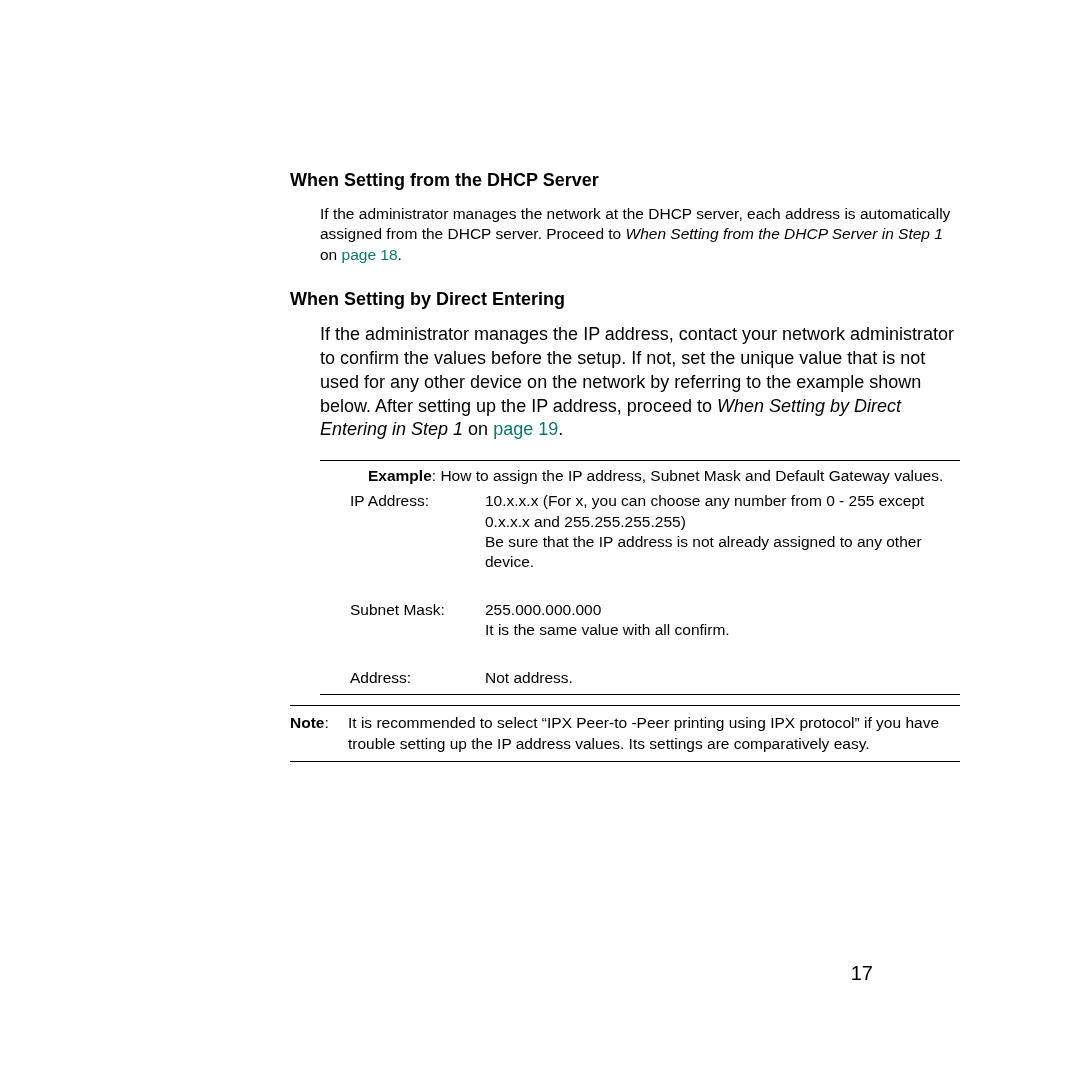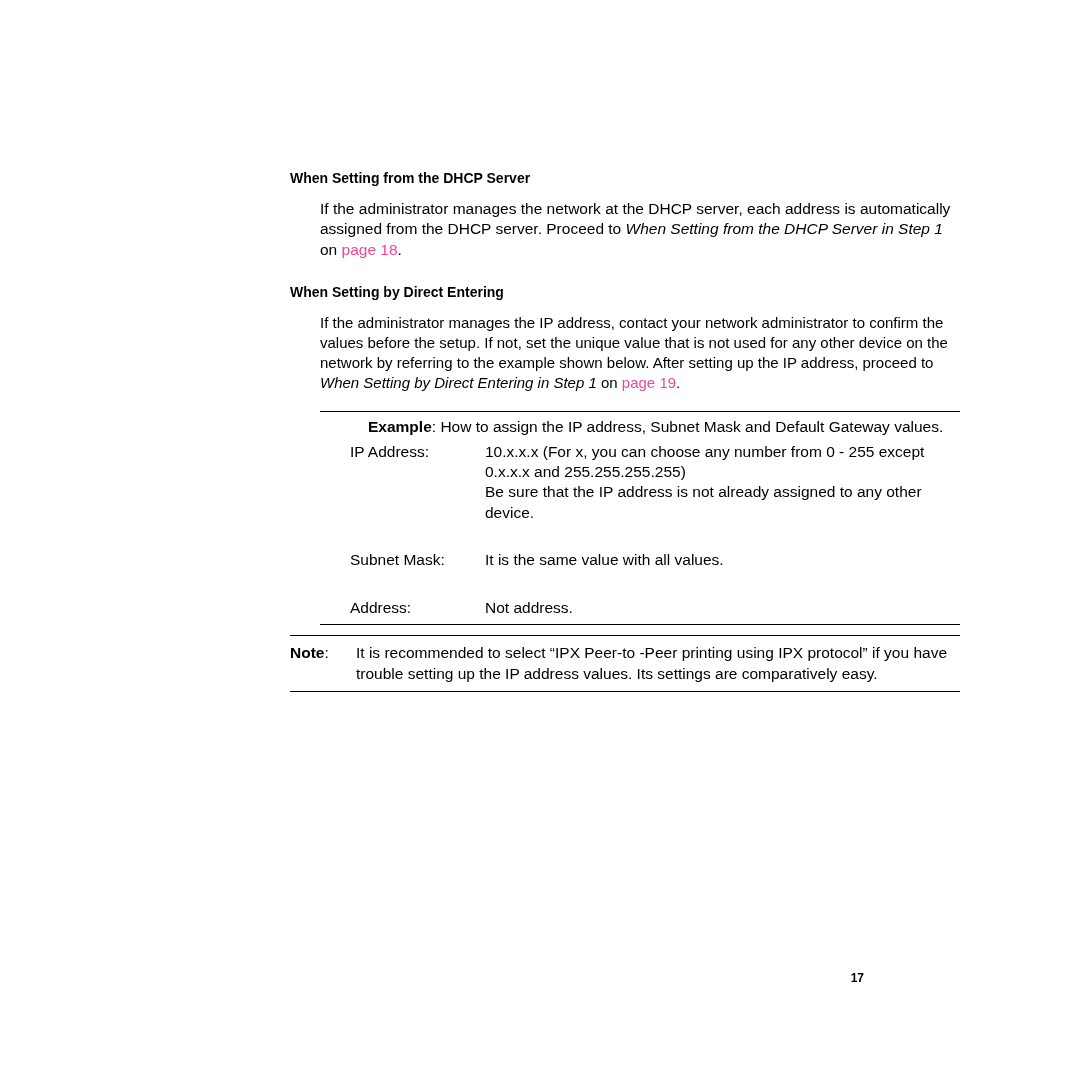--- a/index.html
+++ b/index.html
@@ -12,45 +12,45 @@
     color: #000000;
   }
   .page {
     position: relative;
     width: 1080px;
     height: 1080px;
     box-sizing: border-box;
     padding: 170px 120px 70px 290px;
   }
   .section-heading {
-    font-size: 14px;
+    font-size: 18px;
     font-weight: bold;
     margin: 0 0 13px 0;
     color: #000;
   }
   .body-para {
     font-size: 15.5px;
     line-height: 1.32;
     margin: 0 0 24px 30px;
     color: #000;
   }
   .body-para-tight {
-    font-size: 15px;
+    font-size: 18px;
     line-height: 1.32;
     margin: 0 0 18px 30px;
     color: #000;
   }
   .section2 {
     margin-top: 18px;
   }
   .italic {
     font-style: italic;
   }
   .link {
-    color: #ec4899;
+    color: #0f766e;
   }
   .rule {
     border: none;
     border-top: 1px solid #000;
     margin: 0 0 6px 30px;
   }
   .rule-bottom {
     border: none;
     border-top: 1px solid #000;
     margin: 6px 0 8px 30px;
@@ -75,31 +75,30 @@
   }
   .kv-label {
     white-space: nowrap;
   }
   .note-row {
     display: grid;
     grid-template-columns: 58px 1fr;
     margin: 4px 0 0 0;
     font-size: 15.5px;
     line-height: 1.32;
-    gap: 8px;
   }
   .note-label {
     font-weight: bold;
   }
   .page-number {
     position: absolute;
-    right: 216px;
+    right: 207px;
     bottom: 95px;
-    font-size: 12px;
-    font-weight: bold;
+    font-size: 20px;
+    font-weight: normal;
   }
   .rule-note-top {
     border: none;
     border-top: 1px solid #000;
     margin: 10px 0 7px 0;
   }
   .rule-note-bottom {
     border: none;
     border-top: 1px solid #000;
     margin: 7px 0 0 0;
@@ -129,21 +128,22 @@
 
   <div class="kv-table">
     <div class="kv-label">IP Address:</div>
     <div>
       <div>10.x.x.x (For x, you can choose any number from 0 - 255 except 0.x.x.x and 255.255.255.255)</div>
       <div>Be sure that the IP address is not already assigned to any other device.</div>
     </div>
 
     <div class="kv-label">Subnet Mask:</div>
     <div>
-      <div>It is the same value with all values.</div>
+      <div>255.000.000.000</div>
+      <div>It is the same value with all confirm.</div>
     </div>
 
     <div class="kv-label">Address:</div>
     <div>Not address.</div>
   </div>
   <hr class="rule-bottom">
 
   <hr class="rule-note-top">
   <div class="note-row">
     <div><span class="note-label">Note</span>:</div>

